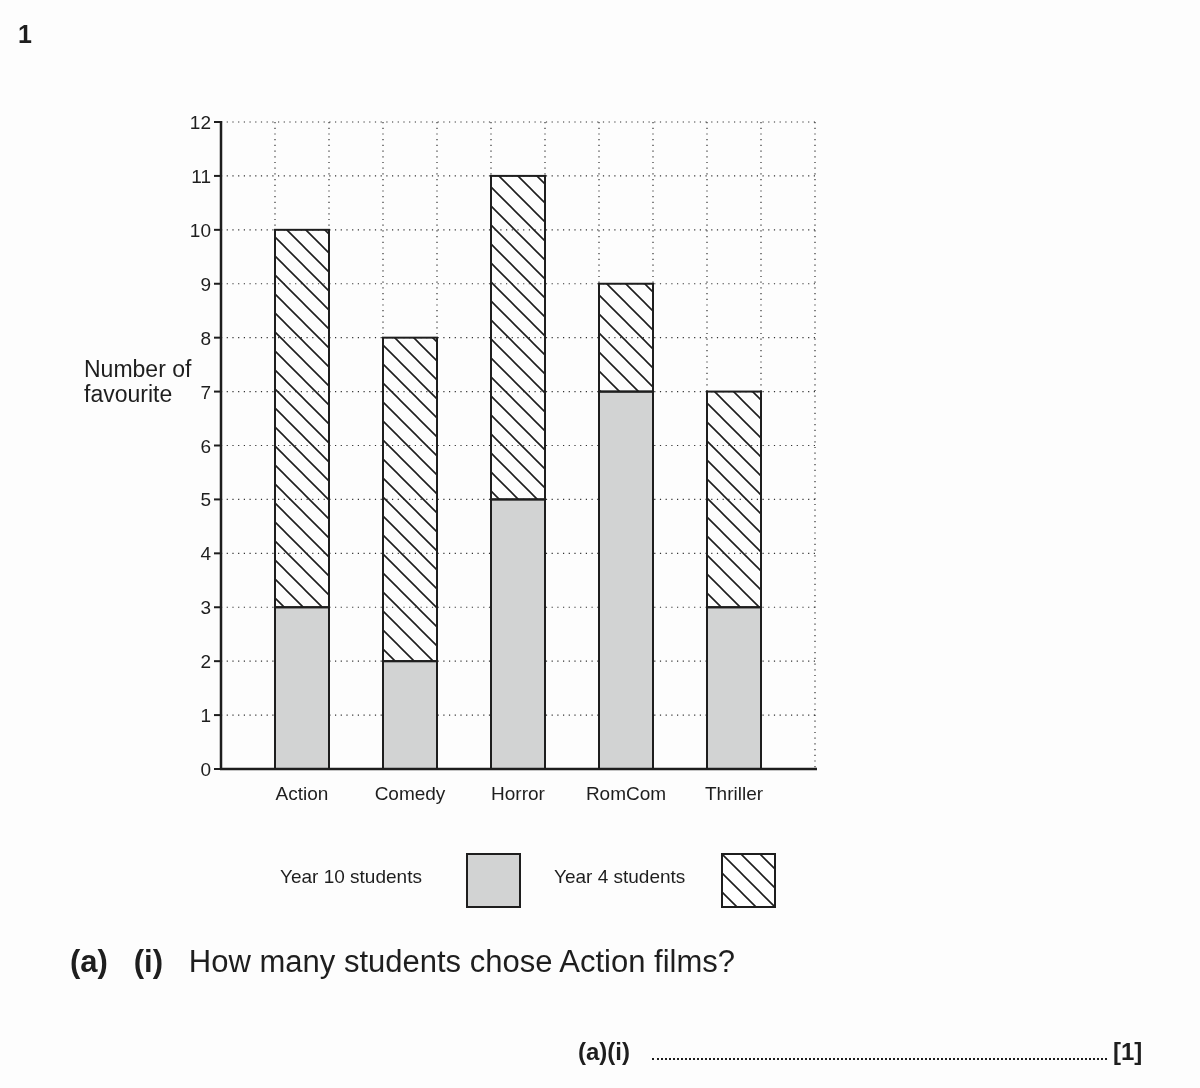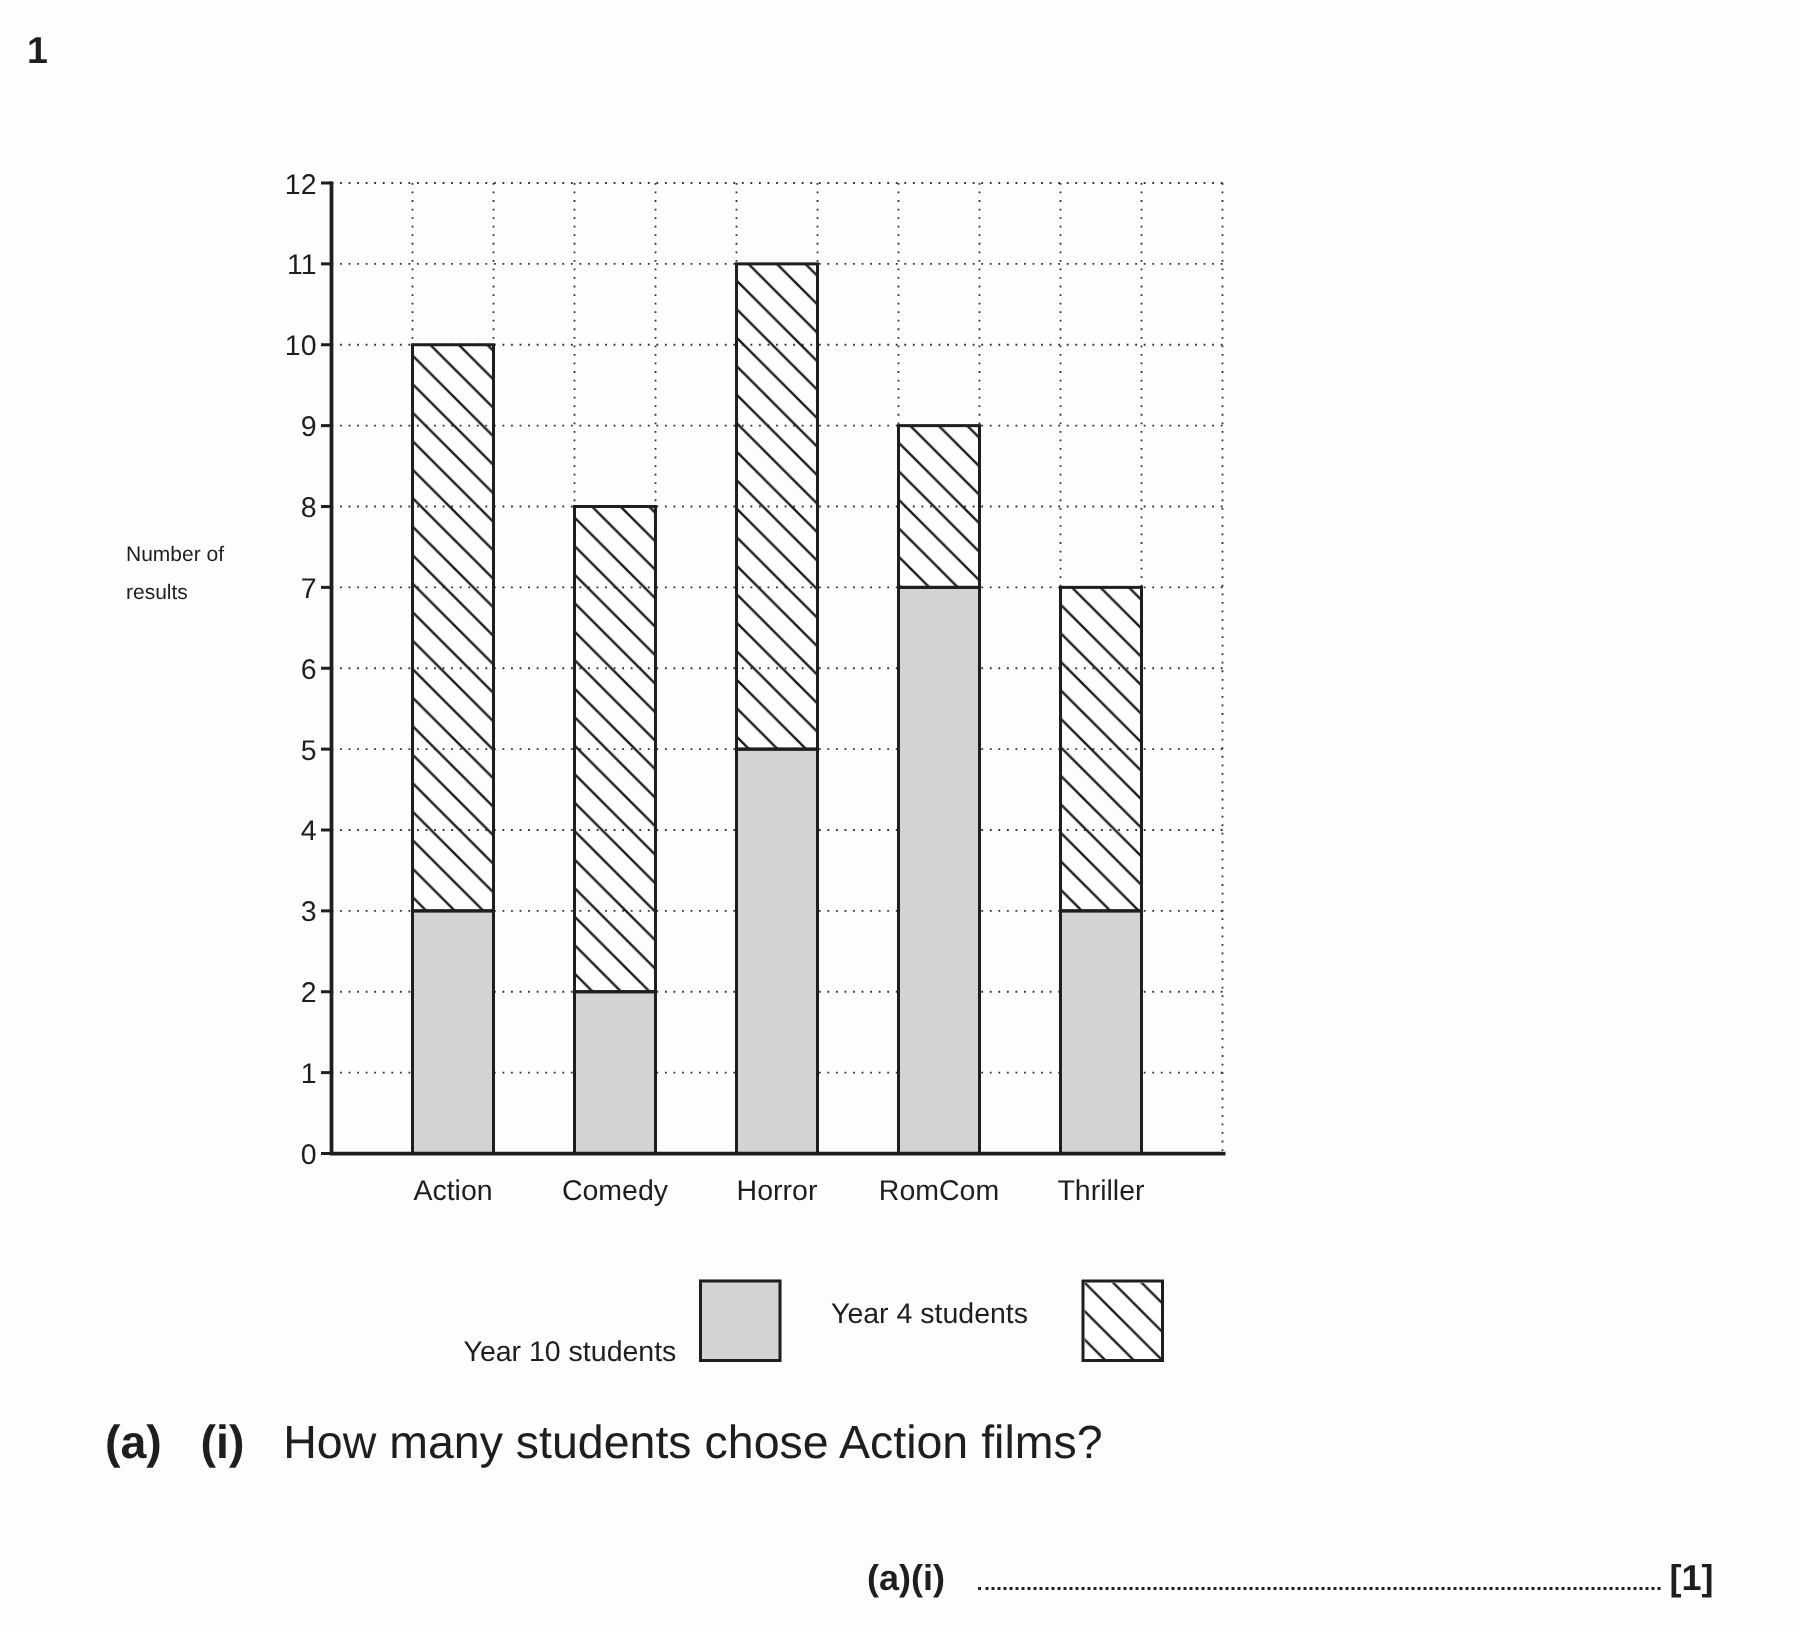--- a/index.html
+++ b/index.html
@@ -1,40 +1,40 @@
 <!DOCTYPE html>
 <html><head>
 <meta charset="utf-8">
 <style>
   html, body { margin:0; padding:0; background:#fdfdfd; }
   body { width:1200px; height:1088px; position:relative; overflow:hidden;
          font-family:"Liberation Sans", sans-serif; color:#1e1e1e; }
   .qnum { position:absolute; left:18px; top:20px; font-size:25px; font-weight:bold; }
   .qtext { position:absolute; left:58px; top:20px; font-size:25px; line-height:33px; }
-  .ylabel { position:absolute; left:84px; top:357px; font-size:14px; line-height:25px; }
+  .ylabel { position:absolute; left:84px; top:357px; font-size:23px; line-height:25px; }
   #chart { position:absolute; left:0; top:0; }
   .legend-label { position:absolute; font-size:19px; top:866px; }
   .legend-box { position:absolute; top:853px; width:51px; height:51px; border:2px solid #1e1e1e; }
   .sub { position:absolute; left:70px; top:944px; font-size:31px; }
   .sub b { font-weight:bold; }
   .ans { position:absolute; left:578px; top:1036px; font-size:24px; white-space:nowrap; }
   .ans .lbl { font-weight:bold; }
   .ans .dots { display:inline-block; width:455px; margin-left:22px; border-bottom:2px dotted #1e1e1e; height:22px; vertical-align:baseline;}
   .ans .marks { font-weight:bold; margin-left:6px; }
 </style>
 </head>
 <body>
 
 <div class="qnum">1</div>
 <div class="qtext">
 </div>
 
 <div class="ylabel">
   <div>Number of</div>
-  <div>results</div>
+  <div>favourite</div>
 </div>
 
 <svg id="chart" width="1200" height="830">
   <defs>
     <pattern id="hatch" patternUnits="userSpaceOnUse" width="19" height="19" patternTransform="rotate(0)">
       <path d="M-5,-5 L24,24 M-24,-5 L5,24 M14,-5 L43,24" stroke="#1e1e1e" stroke-width="1.6"></path>
     </pattern>
   </defs>
   <g id="grid">
       <line x1="221" y1="715.0833333333334" x2="816" y2="715.0833333333334" stroke="#333" stroke-width="1.2" stroke-dasharray="1.2,4.5"></line>
@@ -103,21 +103,21 @@
       <text x="211" y="290.75" text-anchor="end" font-size="19" font-family="Liberation Sans, sans-serif" fill="#1e1e1e">9</text>
       <line x1="214" y1="229.83333333333337" x2="221" y2="229.83333333333337" stroke="#1e1e1e" stroke-width="2"></line>
       <text x="211" y="236.83333333333337" text-anchor="end" font-size="19" font-family="Liberation Sans, sans-serif" fill="#1e1e1e">10</text>
       <line x1="214" y1="175.91666666666674" x2="221" y2="175.91666666666674" stroke="#1e1e1e" stroke-width="2"></line>
       <text x="211" y="182.91666666666674" text-anchor="end" font-size="19" font-family="Liberation Sans, sans-serif" fill="#1e1e1e">11</text>
       <line x1="214" y1="122" x2="221" y2="122" stroke="#1e1e1e" stroke-width="2"></line>
       <text x="211" y="129" text-anchor="end" font-size="19" font-family="Liberation Sans, sans-serif" fill="#1e1e1e">12</text>
     </g>
 </svg>
 
-<div class="legend-label" style="left:309px;margin-top:25px;">Year 10 students</div>
+<div class="legend-label" style="left:280px;">Year 10 students</div>
 <div class="legend-box" style="left:466px; background:#d2d3d3;"></div>
 <div class="legend-label" style="left:554px;">Year 4 students</div>
 <div class="legend-box" style="left:721px; background:#fff;">
   <svg width="51" height="51">
       <rect width="51" height="51" fill="url(#hatch)"></rect>
     </svg>
 </div>
 
 <div class="sub">
   <b>(a)</b>&nbsp;&nbsp;&nbsp;<b>(i)</b>&nbsp;&nbsp;&nbsp;<span>How many students chose Action films?</span>

